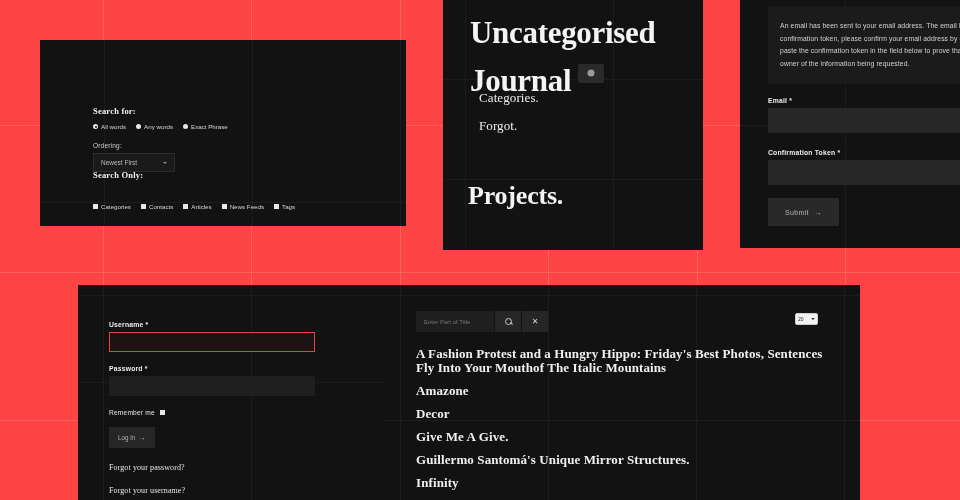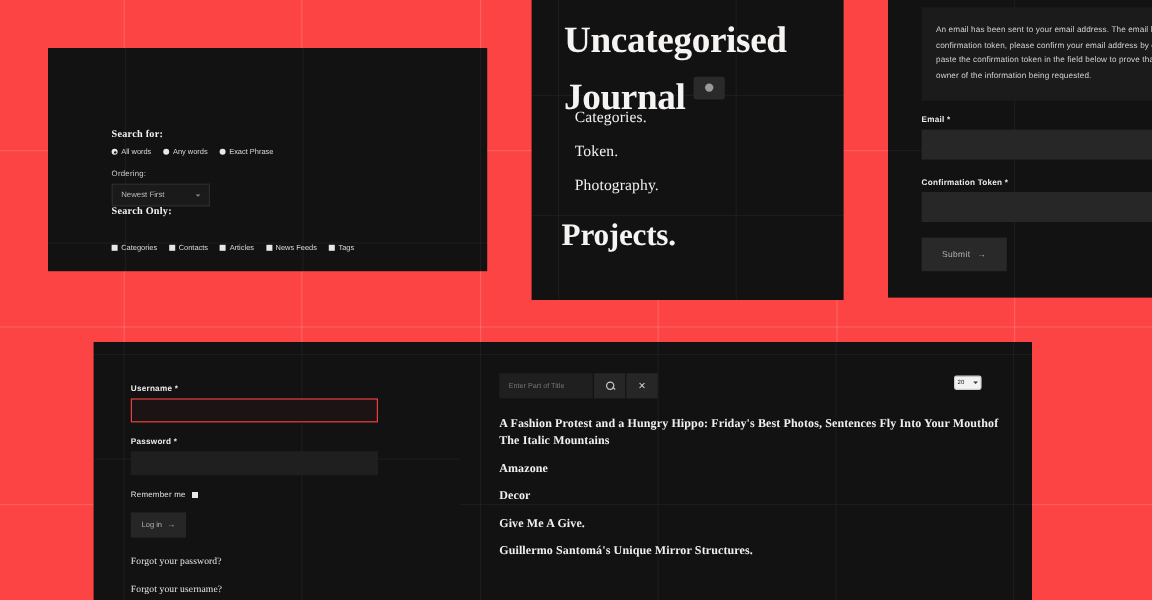--- a/index.html
+++ b/index.html
@@ -471,21 +471,21 @@
   .article-list {
     position: absolute;
     left: 33px;
     top: 62px;
     width: 420px;
   }
   .article-item {
     color: #f2f0ee;
     font-family: "Liberation Serif", serif;
     font-weight: bold;
-    font-size: 10px;
+    font-size: 13px;
     line-height: 14px;
     letter-spacing: .1px;
     margin-bottom: 9px;
     cursor: pointer;
   }
 </style>
 </head>
 <body>
 
 <div id="bg-grid">
@@ -560,22 +560,21 @@
 <section class="panel" id="panel-journal">
   <div class="panel-grid-v" style="left:22px"></div>
   <div class="panel-grid-v" style="left:170px"></div>
   <div class="panel-grid-h" style="top:103px"></div>
   <div class="panel-grid-h" style="top:203px"></div>
 
   <h1 class="hero-title"><span>Uncategorised Journal</span><span class="hero-badge"></span></h1>
 
   <div class="hero-list">
     <div>Categories.</div>
-    <div>Token.</div>
-    <div>Photography.</div>
+    <div>Forgot.</div>
   </div>
 
   <div class="hero-projects">Projects.</div>
 </section>
 
 <section class="panel" id="panel-confirm">
   <div class="panel-grid-v" style="left:105px"></div>
 
   <div class="panel-grid-h" style="top:125px"></div>
 
@@ -644,14 +643,15 @@
     <span class="lv">20</span>
     <span class="caret2"></span>
   </div>
 
   <div class="article-list">
     <div class="article-item">A Fashion Protest and a Hungry Hippo: Friday's Best Photos, Sentences Fly Into Your Mouthof The Italic Mountains</div>
     <div class="article-item">Amazone</div>
     <div class="article-item">Decor</div>
     <div class="article-item">Give Me A Give.</div>
     <div class="article-item">Guillermo Santomá's Unique Mirror Structures.</div>
+    <div class="article-item">Infinity</div>
   </div>
 </section>
 
 </body></html>

